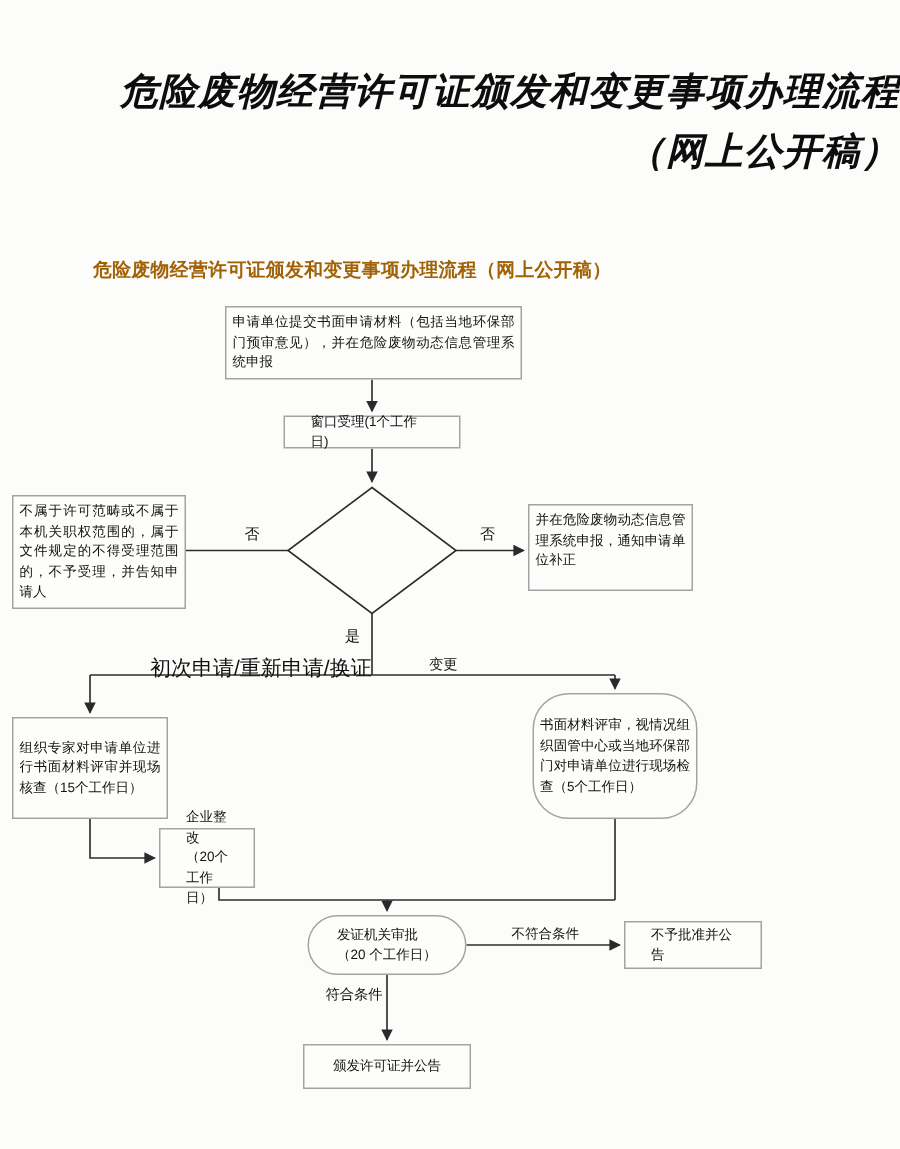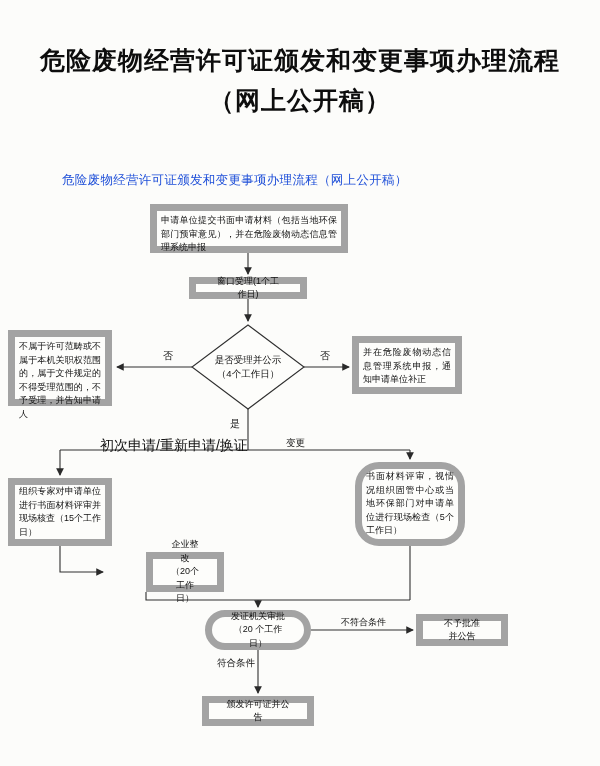--- a/index.html
+++ b/index.html
@@ -3,64 +3,64 @@
 <meta charset="utf-8">
 <style>
   * { margin:0; padding:0; box-sizing:border-box; }
   html,body { background:#d9d9d9; }
   body { font-family:"Liberation Sans", sans-serif; }
   .page {
     position:relative; width:600px; height:766px; margin:0 auto;
     background:#fcfcfa; color:#161616; overflow:hidden;
   }
   .title {
-    position:absolute; left:0; width:100%; text-align:center;
+    position:absolute; left:0; width:100%; text-align:right;
     font-family:"Liberation Serif", serif; font-weight:bold;
-    font-size:25px; color:#0d0d0d; letter-spacing:1px;
+    font-size:25px; color:#0d0d0d; letter-spacing:1px;font-style:italic;
   }
   #title-line1 { top:44px; }
   #title-line2 { top:84px; }
   .dheading {
     position:absolute; left:62px; top:172px;
-    font-size:12.5px; font-weight:normal; letter-spacing:0.3px; color:#1d4ed8;
+    font-size:12.5px; font-weight:bold; letter-spacing:0.3px; color:#a16207;
   }
   svg.wires { position:absolute; left:0; top:0; pointer-events:none; }
   .wire { stroke:#2e2e2e; stroke-width:1.1; fill:none; }
   .diamond { fill:#fdfdfb; stroke:#2e2e2e; stroke-width:1.1; }
   .box {
-    position:absolute; border:7px solid #a3a3a3; background:#fdfdfb;
+    position:absolute; border:1px solid #a3a3a3; background:#fdfdfb;
     font-size:9px; line-height:1.5; padding:3px 4px; color:#111;
     white-space:pre-line; text-align:justify;
   }
   .vcenter { display:flex; align-items:center; }
   .center {
     display:flex; align-items:center; justify-content:center;
-    text-align:center; padding:2px 17px;
+    text-align:left; padding:2px 17px;
   }
   .dmt {
     position:absolute; left:196px; top:345px; width:104px; height:44px;
     display:flex; align-items:center; justify-content:center; text-align:center;
     font-size:9.5px; line-height:1.5; white-space:pre-line; color:#111;
   }
   .lbl { position:absolute; font-size:10px; color:#111; white-space:nowrap; }
   #lbl-branch-left  { left:100px;  top:437px; font-size:14px; }
   #lbl-branch-right { left:286px; top:437px; font-size:9.5px; }
   #lbl-no-left  { left:163px; top:349px; }
   #lbl-no-right { left:320px; top:349px; }
   #lbl-yes      { left:230px; top:417px; }
   #lbl-not-meet { left:341px; top:616px; font-size:9px; }
   #lbl-meet     { left:217px; top:657px; font-size:9.5px; }
 
   #box-submit       { left:150px; top:204px; width:198px; height:49px; }
   #box-window       { left:189px; top:277px; width:118px; height:22px; }
-  #box-reject-left  { left:8px;   top:330px; width:104px; height:76px; }
+  #box-reject-left  { left:8px;   top:330px; width:116px; height:76px; }
   #box-reject-right { left:352px; top:336px; width:110px; height:58px; }
   #box-expert       { left:8px;   top:478px; width:104px; height:68px; }
   #box-change       { left:355px; top:462px; width:110px; height:84px;border-radius:24px; }
-  #box-rectify      { left:106px; top:552px; width:78px;  height:40px;margin-left:40px; }
+  #box-rectify      { left:106px; top:552px; width:64px;  height:40px; }
   #box-approve      { left:205px; top:610px; width:106px; height:40px;border-radius:20px; }
   #box-notapprove   { left:416px; top:614px; width:92px;  height:32px; }
   #box-issue        { left:202px; top:696px; width:112px; height:30px; }
 </style>
 </head>
 <body>
 
 <div class="page">
 
   <div class="title" id="title-line1">危险废物经营许可证颁发和变更事项办理流程</div>
@@ -88,22 +88,20 @@
       <polyline class="wire" points="146,592 146,600 410,600"></polyline>
       <line class="wire" x1="410" y1="546" x2="410" y2="600"></line>
       <line class="wire" x1="258" y1="600" x2="258" y2="607" marker-end="url(#arr)"></line>
       <line class="wire" x1="311" y1="630" x2="413" y2="630" marker-end="url(#arr)"></line>
       <line class="wire" x1="258" y1="650" x2="258" y2="693" marker-end="url(#arr)"></line>
     </g>
   </svg>
 
   <div class="box" id="box-submit">申请单位提交书面申请材料（包括当地环保部门预审意见），并在危险废物动态信息管理系统申报</div>
   <div class="box center" id="box-window">窗口受理(1个工作日)</div>
-  <div class="dmt">是否受理并公示
-（4个工作日）</div>
   <div class="box" id="box-reject-left">不属于许可范畴或不属于本机关职权范围的，属于文件规定的不得受理范围的，不予受理，并告知申请人</div>
   <div class="box" id="box-reject-right">并在危险废物动态信息管理系统申报，通知申请单位补正</div>
   <div class="box vcenter" id="box-expert">组织专家对申请单位进行书面材料评审并现场核查（15个工作日）</div>
   <div class="box vcenter" id="box-change">书面材料评审，视情况组织固管中心或当地环保部门对申请单位进行现场检查（5个工作日）</div>
   <div class="box center" id="box-rectify">企业整改
 （20个工作日）</div>
   <div class="box center" id="box-approve">发证机关审批
 （20 个工作日）</div>
   <div class="box center" id="box-issue">颁发许可证并公告</div>
   <div class="box center" id="box-notapprove">不予批准并公告</div>

